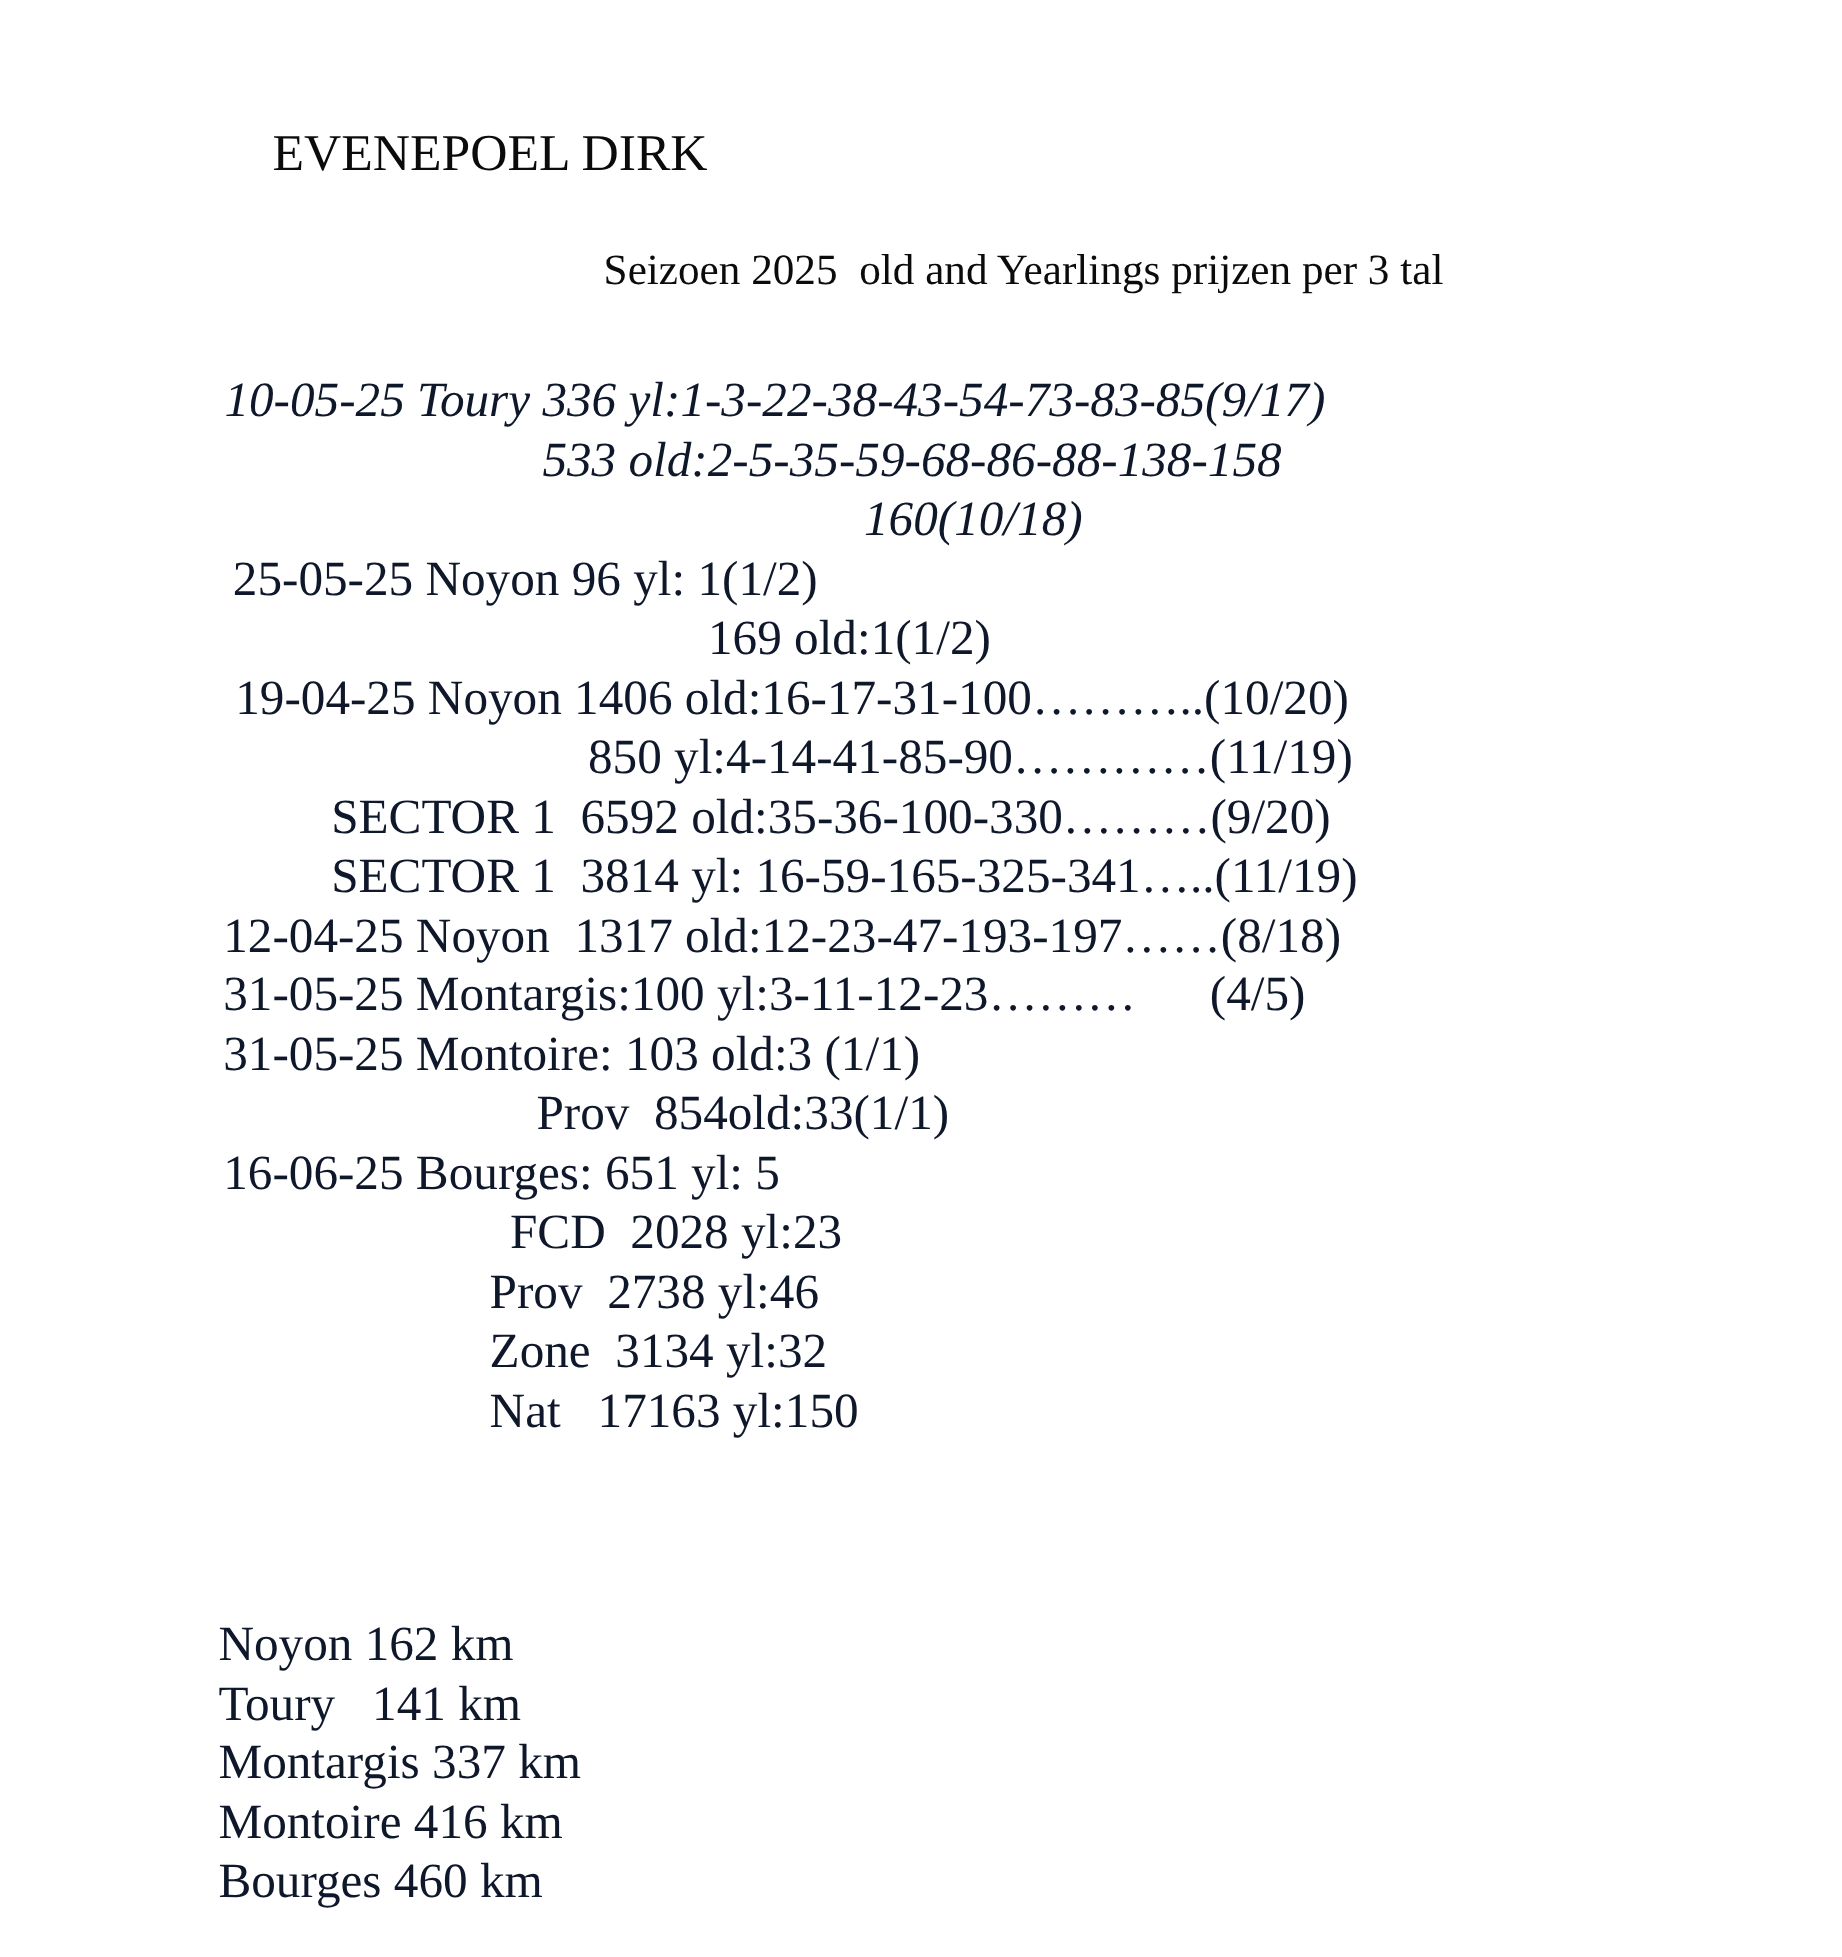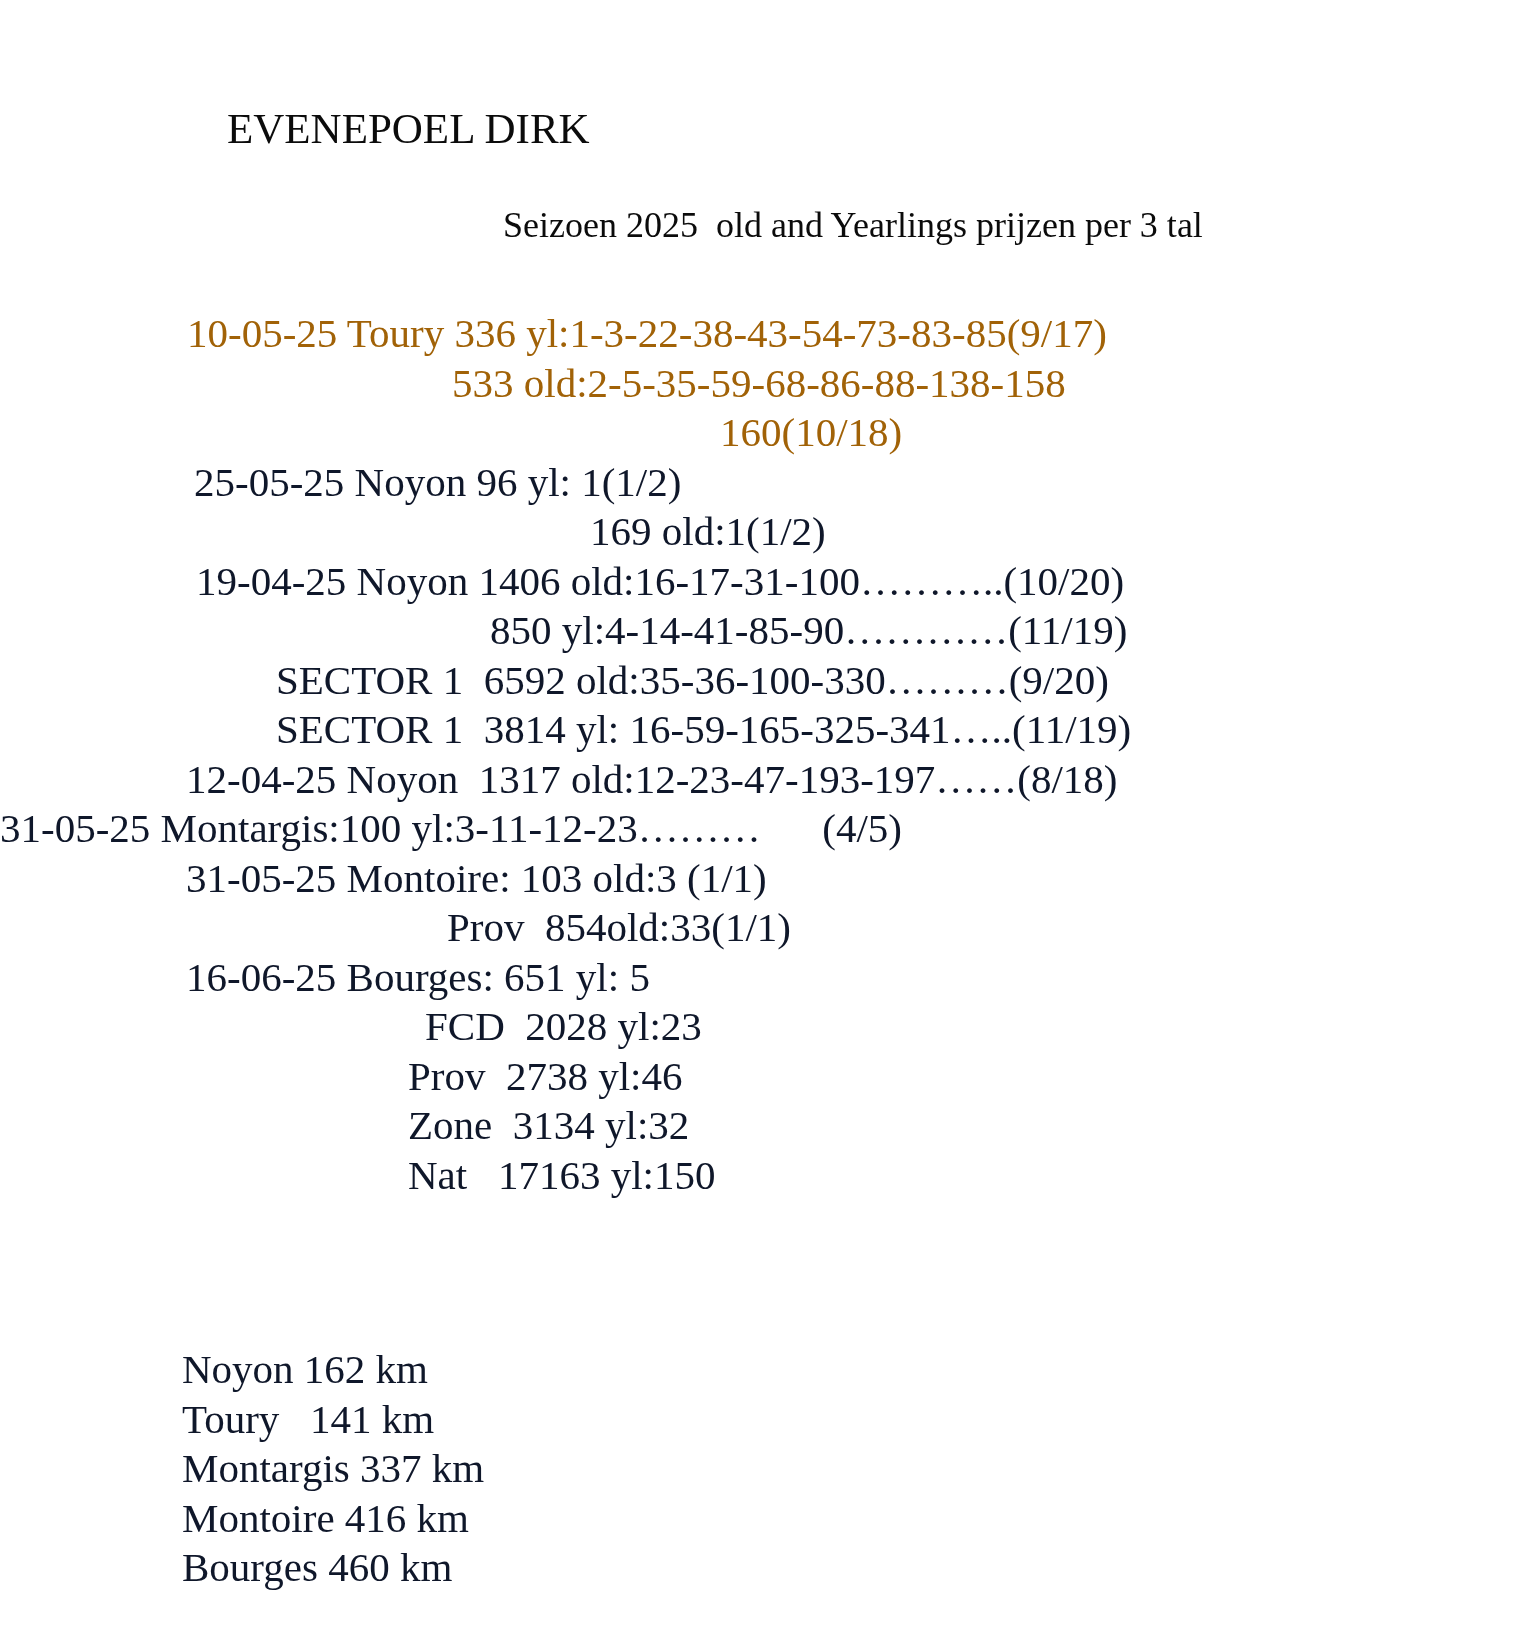--- a/index.html
+++ b/index.html
@@ -47,34 +47,34 @@
   .distances {
     position: absolute;
     left: 182px;
     top: 1345px;
   }
   .distances .line {
     font-size: 41px;
     line-height: 49.5px;
     white-space: pre;
   }
-  .ink-black { color: #a16207; }
+  .ink-black { color: #0f172a; font-style: italic; }
   .ink-navy  { color: #0f172a; }
   
   .ml-0  { margin-left: 187px; }
   .ml-1  { margin-left: 452px; }
   .ml-2  { margin-left: 720px; }
   .ml-3  { margin-left: 194px; }
   .ml-4  { margin-left: 590px; }
   .ml-5  { margin-left: 196px; }
   .ml-6  { margin-left: 490px; }
   .ml-7  { margin-left: 276px; }
   .ml-8  { margin-left: 276px; }
   .ml-9  { margin-left: 186px; }
-  .ml-10 { }
+  .ml-10 { margin-left: 186px; }
   .ml-11 { margin-left: 186px; }
   .ml-12 { margin-left: 447px; }
   .ml-13 { margin-left: 186px; }
   .ml-14 { margin-left: 425px; }
   .ml-15 { margin-left: 408px; }
   .ml-16 { margin-left: 408px; }
   .ml-17 { margin-left: 408px; }
 </style>
 </head>
 <body>

